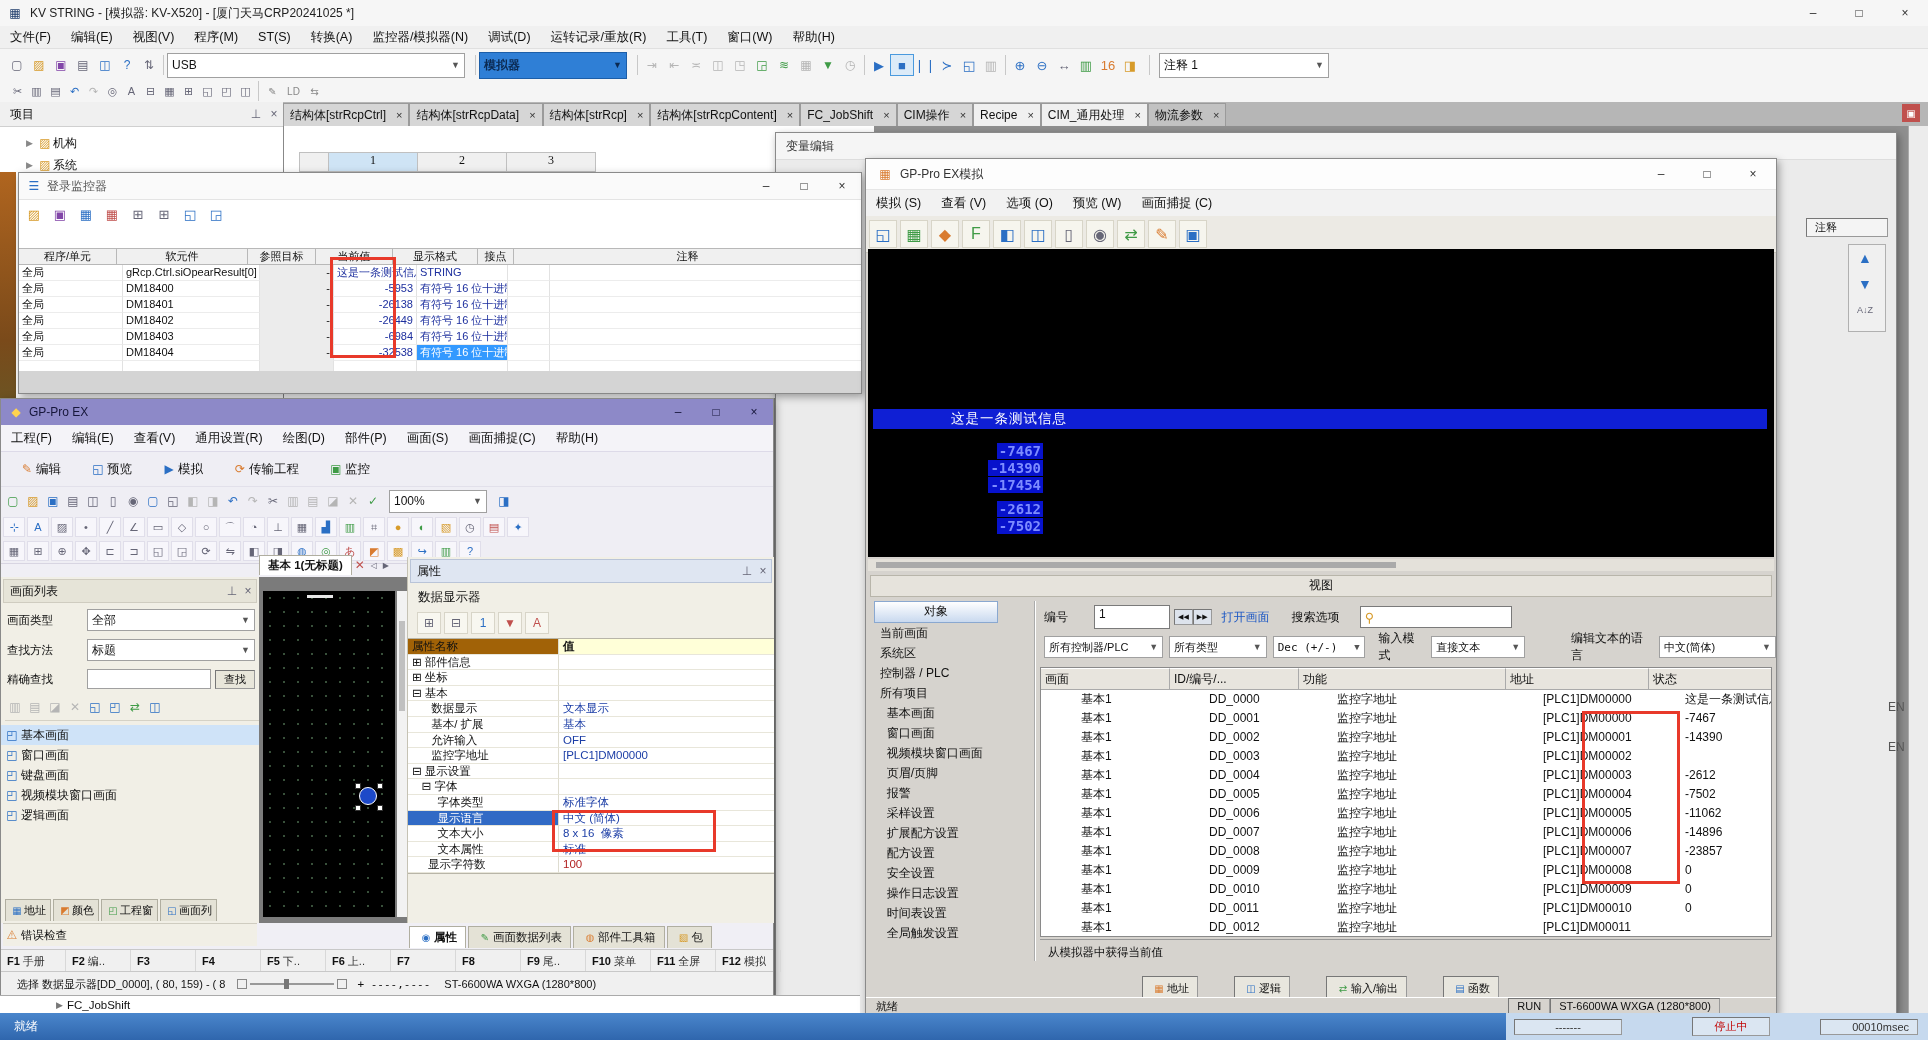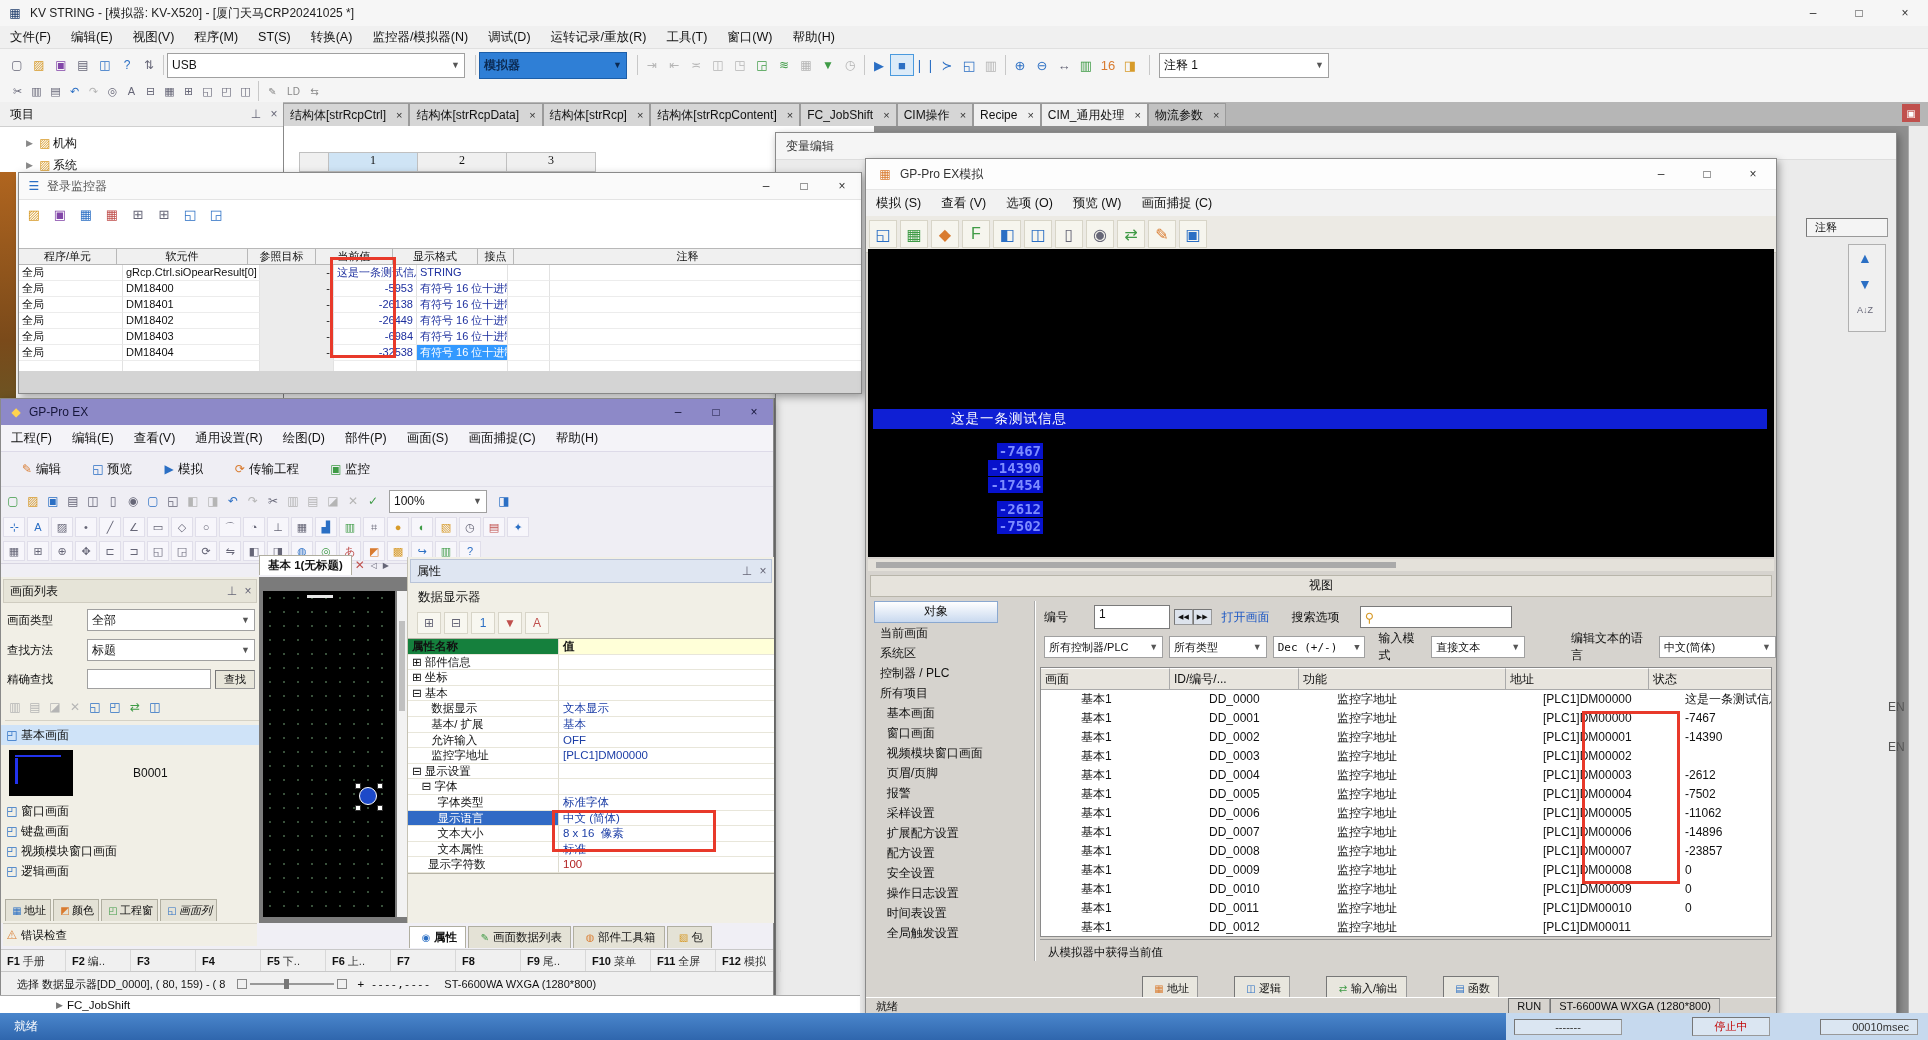--- a/index.html
+++ b/index.html
@@ -518,27 +518,20 @@
           <span class="ic dim" style="width:20px;">✕</span>
           <span class="ic b" style="width:20px;">◱</span>
           <span class="ic b" style="width:20px;">◰</span>
           <span class="ic gr" style="width:20px;">⇄</span>
           <span class="ic b" style="width:20px;">◫</span>
         </div>
       <div class="flex" style="height:20px;margin-top:4px;background:#cfe3f8;">
         <span class="ic b" style="width:18px;margin-left:2px;">◰</span>
         <span>基本画面</span>
       </div>
-      <div class="flex" style="height:56px;">
-        <span style="width:64px;height:46px;background:#000;margin-left:8px;position:relative;">
-          <span style="position:absolute;left:6px;top:5px;width:46px;height:2px;background:#2233ee;"></span>
-          <span style="position:absolute;left:6px;top:8px;width:3px;height:26px;background:#2233ee;"></span>
-        </span>
-        <span style="margin-left:60px;">B0001</span>
-      </div>
       <div class="flex" style="height:20px;">
           <span class="ic b" style="width:18px;margin-left:2px;">◰</span>
           <span>窗口画面</span>
         </div>
       <div class="flex" style="height:20px;">
           <span class="ic b" style="width:18px;margin-left:2px;">◰</span>
           <span>键盘画面</span>
         </div>
       <div class="flex" style="height:20px;">
           <span class="ic b" style="width:18px;margin-left:2px;">◰</span>
@@ -574,21 +567,21 @@
       <div style="margin:6px 0 0 10px;font-size:12.5px;">数据显示器</div>
       <div class="flex" style="margin:6px 0 4px 6px;">
 
       <span class="ic" style="border:1px solid #d8d5c8;background:#f8f7f0;margin-left:3px;">⊞</span>
           <span class="ic" style="border:1px solid #d8d5c8;background:#f8f7f0;margin-left:3px;">⊟</span>
           <span class="ic b" style="border:1px solid #d8d5c8;background:#f8f7f0;margin-left:3px;">1</span>
           <span class="ic r" style="border:1px solid #d8d5c8;background:#f8f7f0;margin-left:3px;">▼</span>
           <span class="ic r" style="border:1px solid #d8d5c8;background:#f8f7f0;margin-left:3px;">A</span>
         </div>
       <div class="prow" style="border-top:1px solid #b8b5a8;">
-        <span class="pn" style="background:#15803d;font-weight:bold;">属性名称</span>
+        <span class="pn" style="background:#a16207;font-weight:normal;">属性名称</span>
         <span class="pv" style="background:#ffffd8;color:#111;font-weight:bold;">值</span>
       </div>
       <div style="background:#fff;border-bottom:1px solid #b8b5a8;">
 
           <div class="prow">
             <span class="pn">⊞ 部件信息</span>
             <span class="pv"></span>
           </div>
 
           <div class="prow">
@@ -693,21 +686,21 @@
           <span style="font-size:11px;">颜色</span>
         </span>
 
         <span class="gtab" style="margin-left:2px;padding:0 4px;">
           <span class="ic gr" style="width:14px;font-size:10px;">◰</span>
           <span style="font-size:11px;">工程窗</span>
         </span>
 
         <span class="gtab" style="margin-left:2px;padding:0 4px;">
           <span class="ic b" style="width:14px;font-size:10px;">◱</span>
-          <span style="font-size:11px;font-style:italic;">画面列</span>
+          <span style="font-size:11px;">画面列</span>
         </span>
       </div>
     <div class="abs flex" style="left:2px;top:524px;height:22px;width:254px;background:#f1efe6;border-top:1px solid #cfccc0;">
       <span class="ic o" style="width:18px;">⚠</span>
       <span style="font-size:11.5px;">错误检查</span>
     </div>
 
     <div class="abs fk" style="left:0;top:550px;width:772px;">
 
         <div>

